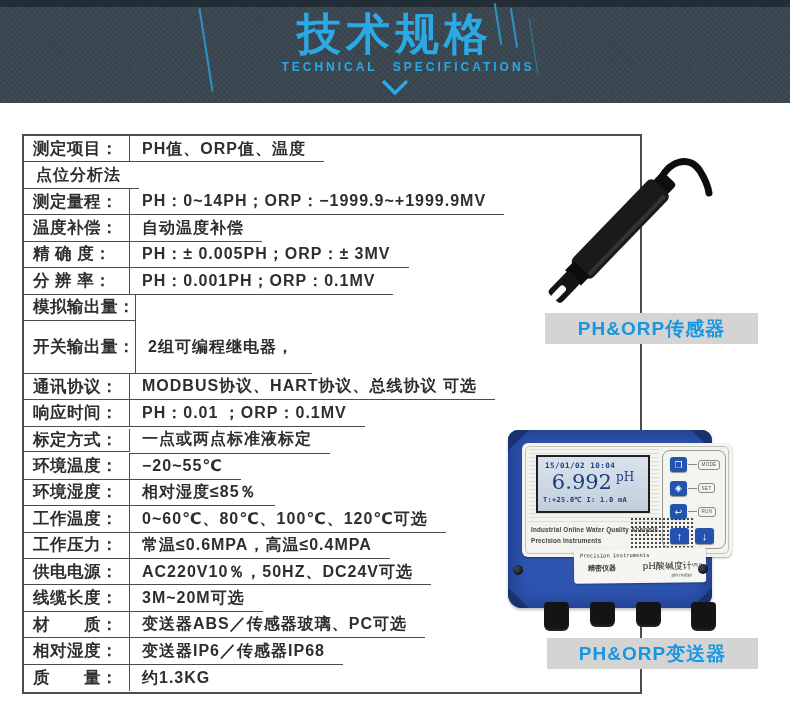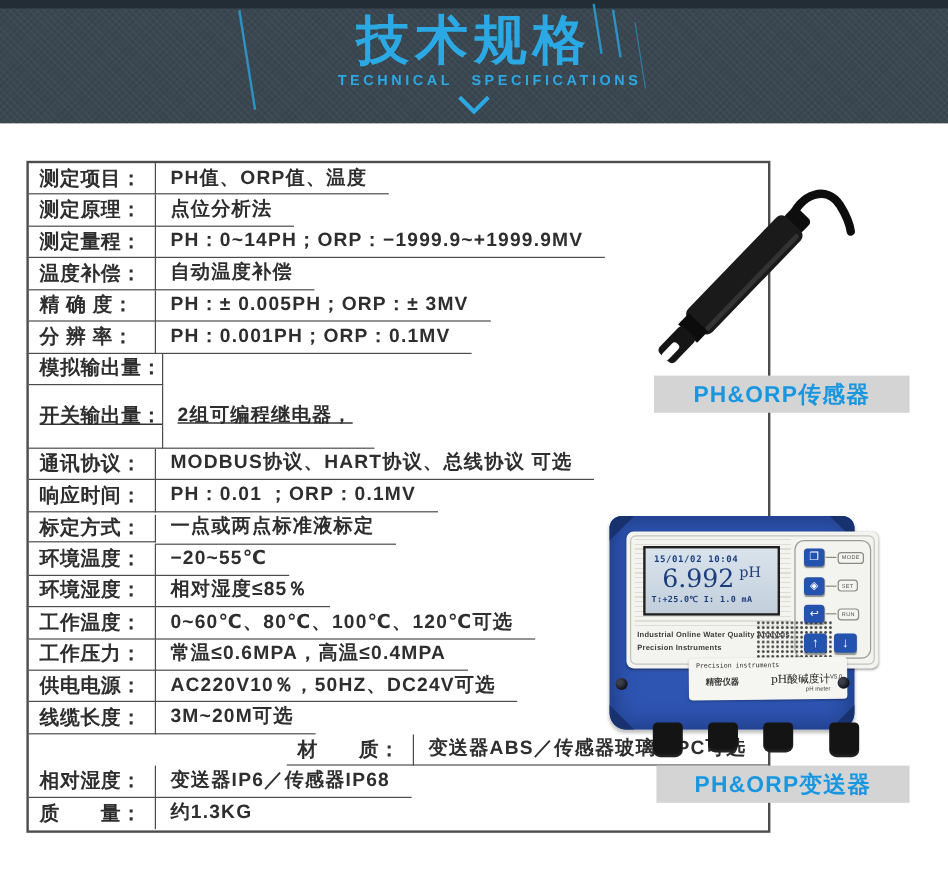--- a/index.html
+++ b/index.html
@@ -141,21 +141,20 @@
 
 <div class="content">
 
   <div class="spec-table">
     <div style="display:contents"><div class="spec-row" style="height: 26.45px;">
           <div class="cell-label">测定项目：</div>
           <div class="cell-value">
             <div class="value-line">PH值、ORP值、温度</div>
           </div>
         </div><div class="spec-row" style="height: 26.45px;">
-          <div class="cell-label">测定原理：</div>
           <div class="cell-value">
             <div class="value-line">点位分析法</div>
           </div>
         </div><div class="spec-row" style="height: 26.45px;">
           <div class="cell-label">测定量程：</div>
           <div class="cell-value">
             <div class="value-line">PH：0~14PH；ORP：−1999.9~+1999.9MV</div>
           </div>
         </div><div class="spec-row" style="height: 26.45px;">
           <div class="cell-label">温度补偿：</div>
@@ -167,21 +166,21 @@
           <div class="cell-value">
             <div class="value-line">PH：± 0.005PH；ORP：± 3MV</div>
           </div>
         </div><div class="spec-row" style="height: 26.45px;">
           <div class="cell-label">分 辨 率：</div>
           <div class="cell-value">
             <div class="value-line">PH：0.001PH；ORP：0.1MV</div>
           </div>
         </div><div class="spec-row" style="height: 26.45px;">
           <div class="cell-label">模拟输出量：</div>
-        </div><div class="spec-row" style="height: 52.9px; text-decoration: underline;">
+        </div><div class="spec-row" style="height: 52.9px;">
           <div class="cell-label">开关输出量：</div>
           <div class="cell-value">
             <div class="value-line">2组可编程继电器，</div>
           </div>
         </div><div class="spec-row" style="height: 26.45px;">
           <div class="cell-label">通讯协议：</div>
           <div class="cell-value">
             <div class="value-line">MODBUS协议、HART协议、总线协议 可选</div>
           </div>
         </div><div class="spec-row" style="height: 26.45px;">
@@ -217,21 +216,21 @@
         </div><div class="spec-row" style="height: 26.45px;">
           <div class="cell-label">供电电源：</div>
           <div class="cell-value">
             <div class="value-line">AC220V10％，50HZ、DC24V可选</div>
           </div>
         </div><div class="spec-row" style="height: 26.45px;">
           <div class="cell-label">线缆长度：</div>
           <div class="cell-value">
             <div class="value-line">3M~20M可选</div>
           </div>
-        </div><div class="spec-row" style="height: 26.45px; justify-content: flex-end;">
+        </div><div class="spec-row" style="height: 26.45px;">
           <div class="cell-label">材　　质：</div>
           <div class="cell-value">
             <div class="value-line">变送器ABS／传感器玻璃、PC可选</div>
           </div>
         </div><div class="spec-row" style="height: 26.45px;">
           <div class="cell-label">相对湿度：</div>
           <div class="cell-value">
             <div class="value-line">变送器IP6／传感器IP68</div>
           </div>
         </div><div class="spec-row" style="height: 26.45px;">

